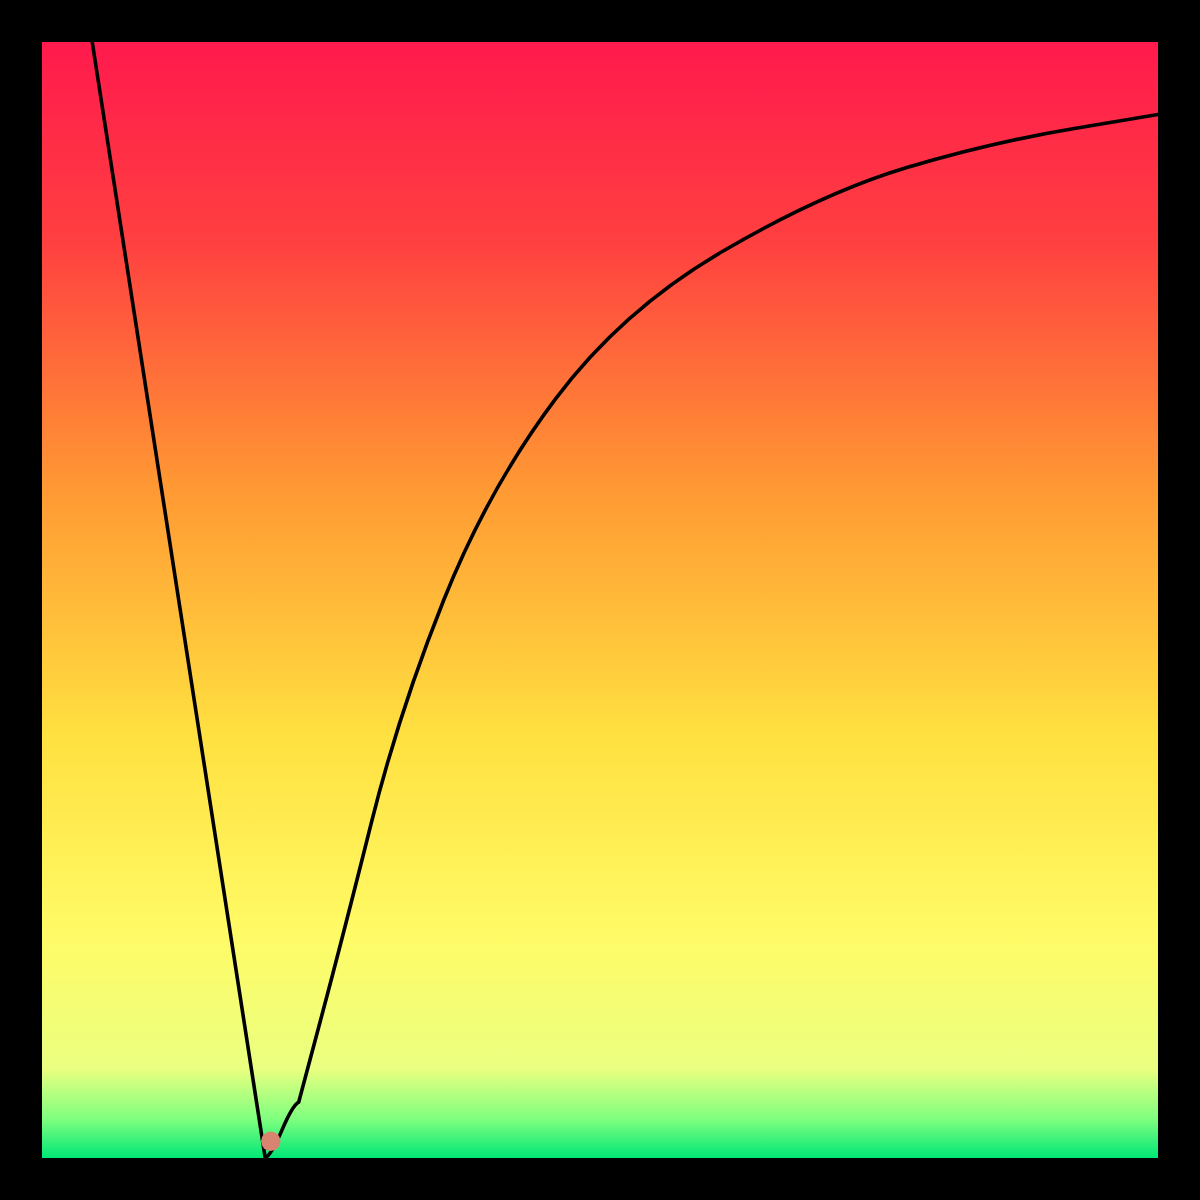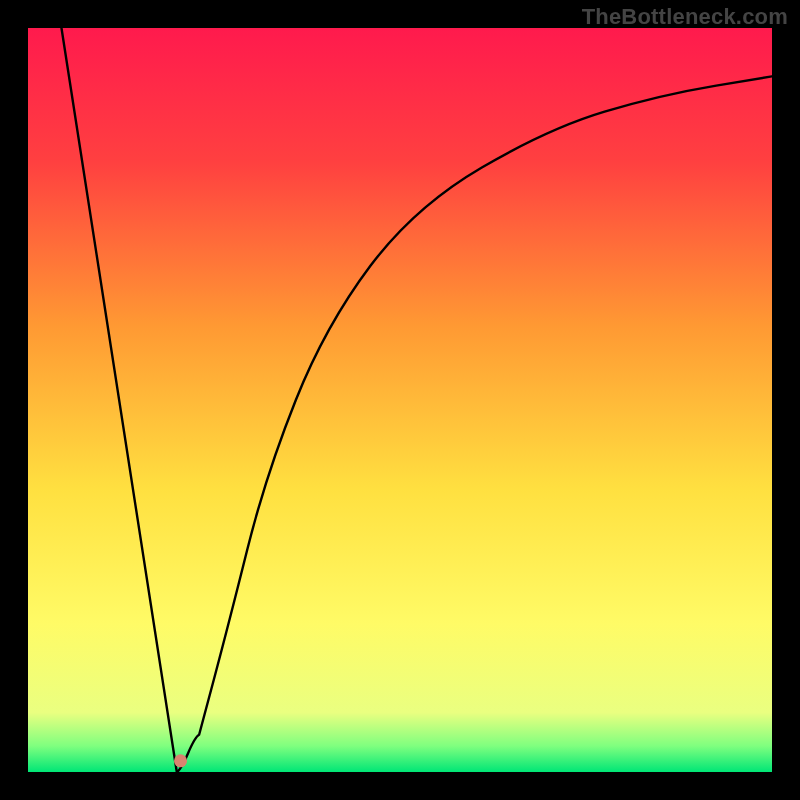--- a/index.html
+++ b/index.html
@@ -41,21 +41,20 @@
     stroke: #000;
     stroke-width: 2.4;
     stroke-linejoin: round;
     stroke-linecap: round;
   }
 </style>
 </head>
 <body>
 
 <div class="outer">
-  <div class="watermark">TheBottleneck.com</div>
   <div class="plot-wrap">
     <svg id="chart-svg" viewBox="0 0 744 744" width="744" height="744">
       <defs>
         <linearGradient id="bg-grad" x1="0" y1="0" x2="0" y2="1">
             <stop offset="0%" stop-color="#ff1a4d"></stop>
             <stop offset="18%" stop-color="#ff4040"></stop>
             <stop offset="40%" stop-color="#ff9933"></stop>
             <stop offset="62%" stop-color="#ffe040"></stop>
             <stop offset="80%" stop-color="#fffb66"></stop>
             <stop offset="92%" stop-color="#eaff80"></stop>

